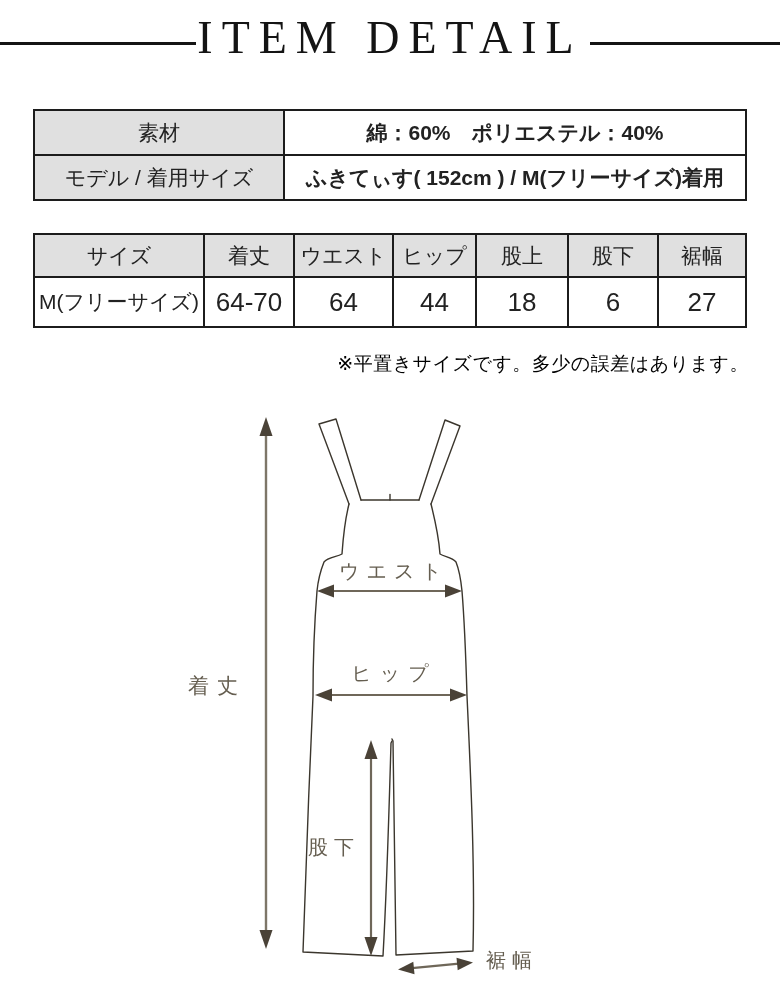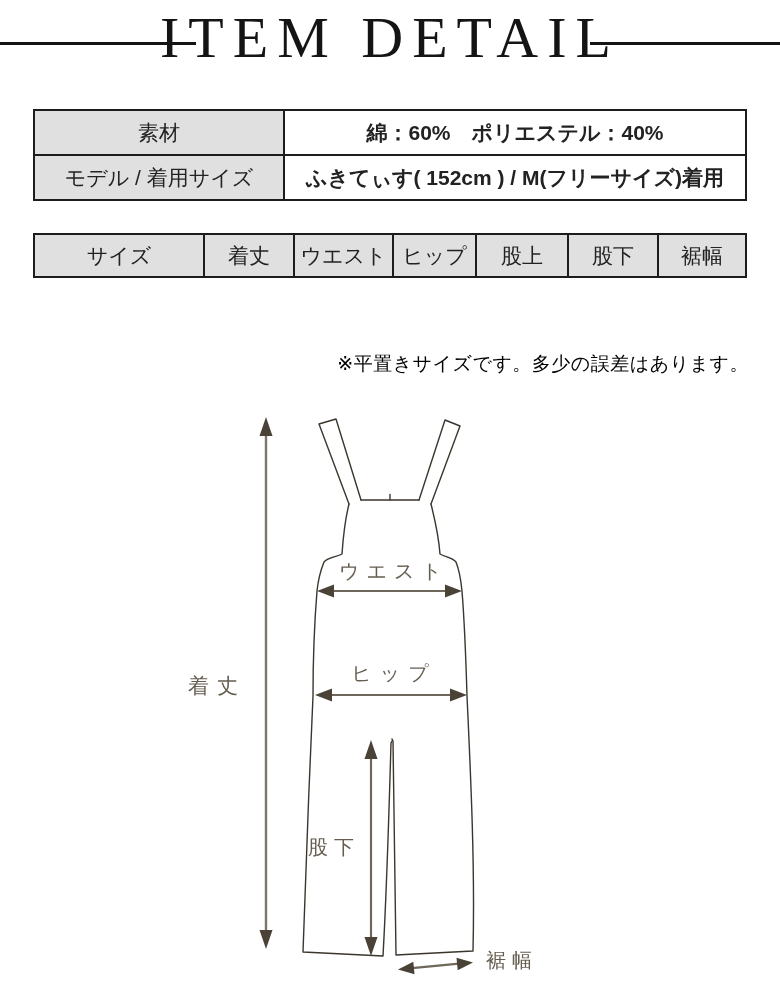--- a/index.html
+++ b/index.html
@@ -12,21 +12,21 @@
     background: #ffffff;
     overflow: hidden;
   }
 
   
   .hdr-title {
     position: absolute;
     top: 12px; left: 0; right: 0;
     text-align: center;
     font-family: "Liberation Serif", "DejaVu Serif", serif;
-    font-size: 58px;
+    font-size: 46px;
     letter-spacing: 9px;
     color: #141414;
     font-weight: 400;
     line-height: 52px;
     white-space: nowrap;
   }
   .hdr-rule {
     position: absolute;
     top: 42px;
     height: 3px;
@@ -126,20 +126,29 @@
     <tbody>
         <tr class="hrow">
       <th>サイズ</th>
       <th>着丈</th>
       <th>ウエスト</th>
       <th>ヒップ</th>
       <th>股上</th>
       <th>股下</th>
       <th>裾幅</th>
     </tr>
+    <tr class="drow">
+      <td class="szname">M(フリーサイズ)</td>
+      <td>64-70</td>
+      <td>64</td>
+      <td>44</td>
+      <td>18</td>
+      <td>6</td>
+      <td>27</td>
+    </tr>
   </tbody>
     </table>
 
   <div class="flat-note">※平置きサイズです。多少の誤差はあります。</div>
 
   <svg class="diagram-svg" viewBox="0 395 780 605">
 
     <g>
 
       <path class="outline" d="M349,504 L319,424 L336,419 L361,500"></path>

